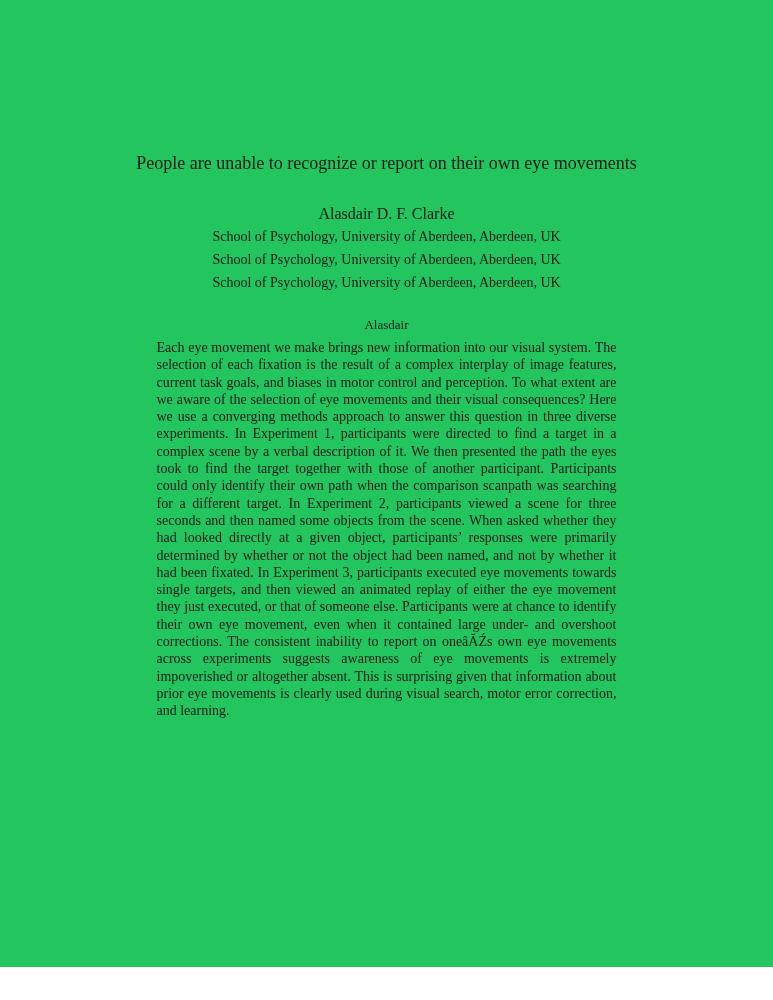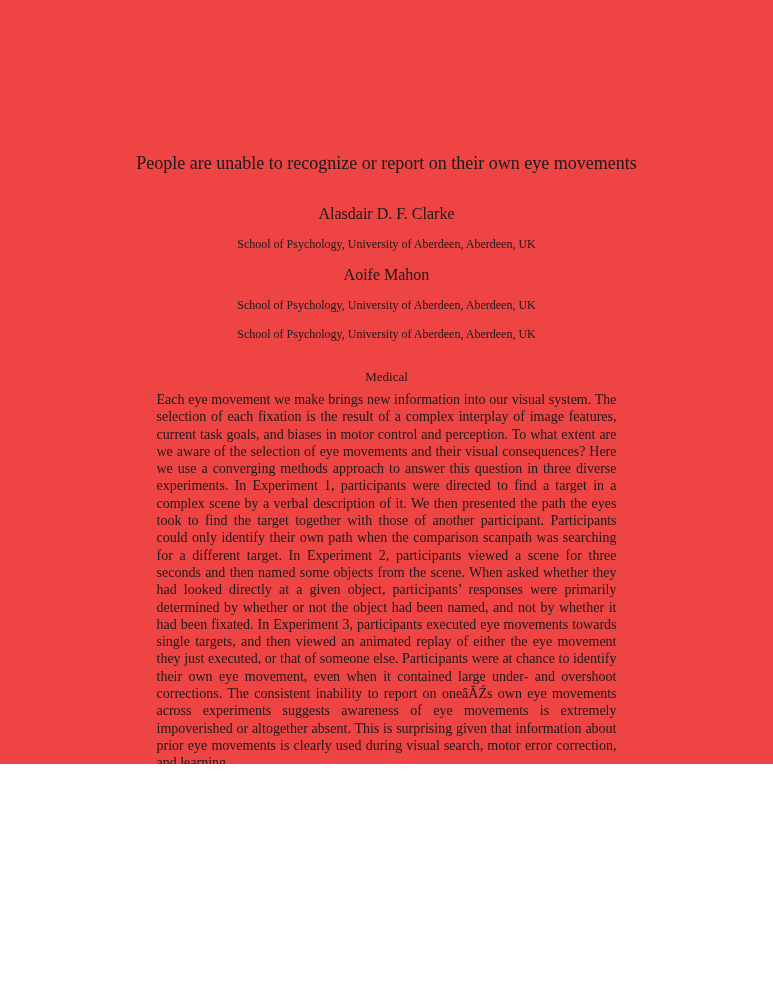--- a/index.html
+++ b/index.html
@@ -3,23 +3,23 @@
 <meta charset="utf-8">
 <style>
   html, body {
     margin: 0;
     padding: 0;
     background: #ffffff;
   }
   .page {
     position: relative;
     width: 773px;
-    height: 764px;
+    height: 967px;
     margin: 0 auto;
-    background: #ef4444;
+    background: #22c55e;
     color: #1a1a1a;
     font-family: "Liberation Serif", "DejaVu Serif", serif;
     overflow: hidden;
     box-sizing: border-box;
     padding-top: 152px;
   }
   .paper-title {
     max-width: 530px;
     margin: 0 auto;
     font-size: 18px;
@@ -33,24 +33,24 @@
   }
   .author {
     margin-bottom: 6px;
   }
   .author-name {
     font-size: 16px;
     line-height: 20px;
     text-align: center;
   }
   .author-affiliation {
-    font-size: 12px;
+    font-size: 14px;
     line-height: 17px;
     max-width: 545px;
-    margin: 12px auto;
+    margin: 4px auto;
   }
   .abstract-section {
     margin-top: 26px;
   }
   .abstract-heading {
     font-size: 13px;
     line-height: 16px;
     font-weight: normal;
     text-align: center;
     margin: 0 0 6px 0;
@@ -69,28 +69,27 @@
 <div class="page">
 
   <h1 class="paper-title">People are unable to recognize or report on their own eye movements</h1>
 
   <div class="authors">
       <div class="author">
         <div class="author-name">Alasdair D. F. Clarke</div>
         <div class="author-affiliation">School of Psychology, University of Aberdeen, Aberdeen, UK</div>
       </div>
       <div class="author">
-        <div class="author-name">Aoife Mahon</div>
         <div class="author-affiliation">School of Psychology, University of Aberdeen, Aberdeen, UK</div>
       </div>
       <div class="author">
       </div>
       <div class="author">
         <div class="author-affiliation">School of Psychology, University of Aberdeen, Aberdeen, UK</div>
       </div>
     </div>
 
   <div class="abstract-section">
-    <h2 class="abstract-heading">Medical</h2>
+    <h2 class="abstract-heading">Alasdair</h2>
     <p class="abstract-body">Each eye movement we make brings new information into our visual system. The selection of each fixation is the result of a complex interplay of image features, current task goals, and biases in motor control and perception. To what extent are we aware of the selection of eye movements and their visual consequences? Here we use a converging methods approach to answer this question in three diverse experiments. In Experiment 1, participants were directed to find a target in a complex scene by a verbal description of it. We then presented the path the eyes took to find the target together with those of another participant. Participants could only identify their own path when the comparison scanpath was searching for a different target. In Experiment 2, participants viewed a scene for three seconds and then named some objects from the scene. When asked whether they had looked directly at a given object, participants’ responses were primarily determined by whether or not the object had been named, and not by whether it had been fixated. In Experiment 3, participants executed eye movements towards single targets, and then viewed an animated replay of either the eye movement they just executed, or that of someone else. Participants were at chance to identify their own eye movement, even when it contained large under- and overshoot corrections. The consistent inability to report on oneâĂŹs own eye movements across experiments suggests awareness of eye movements is extremely impoverished or altogether absent. This is surprising given that information about prior eye movements is clearly used during visual search, motor error correction, and learning.</p>
   </div>
 
 </div>
 
 </body></html>

